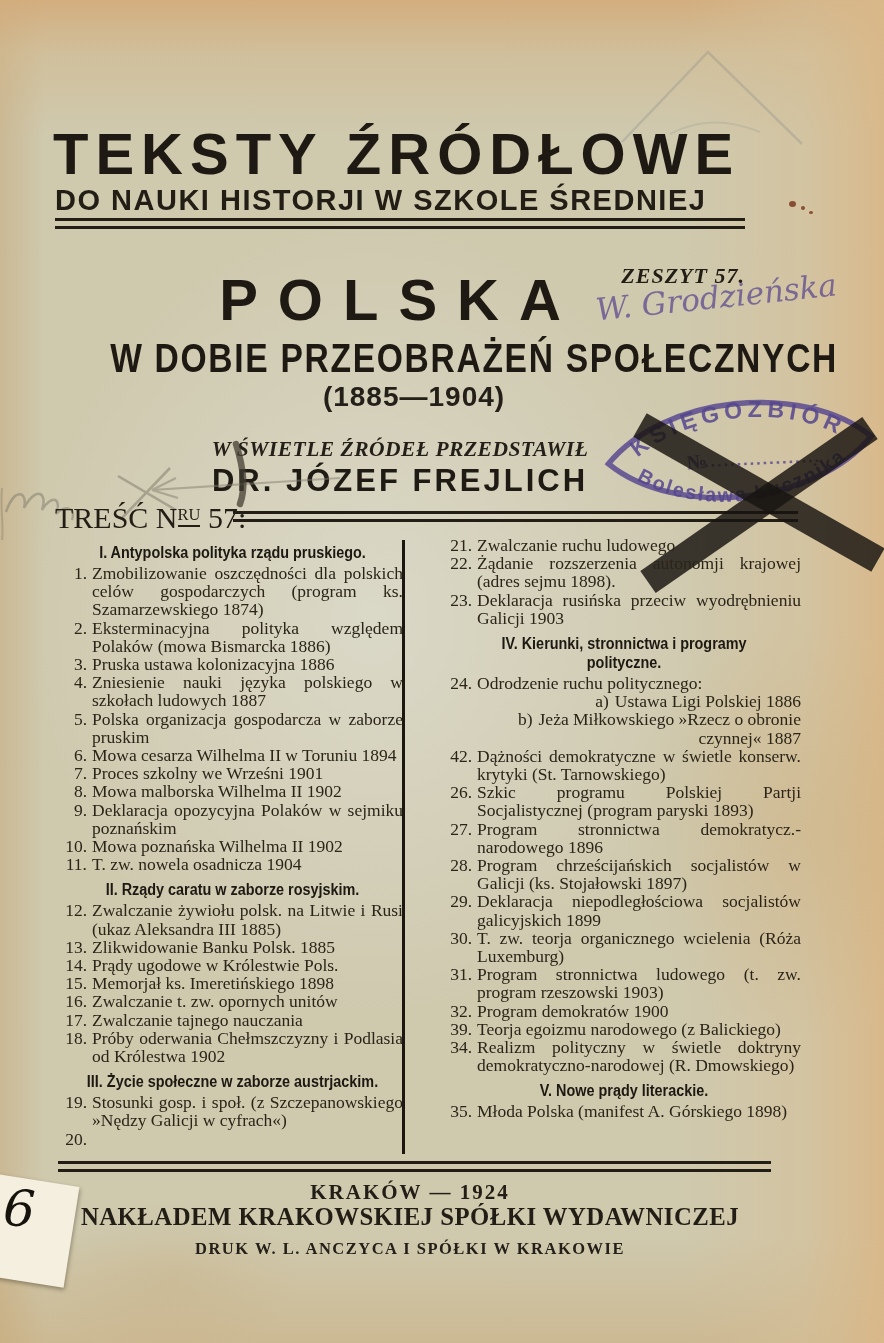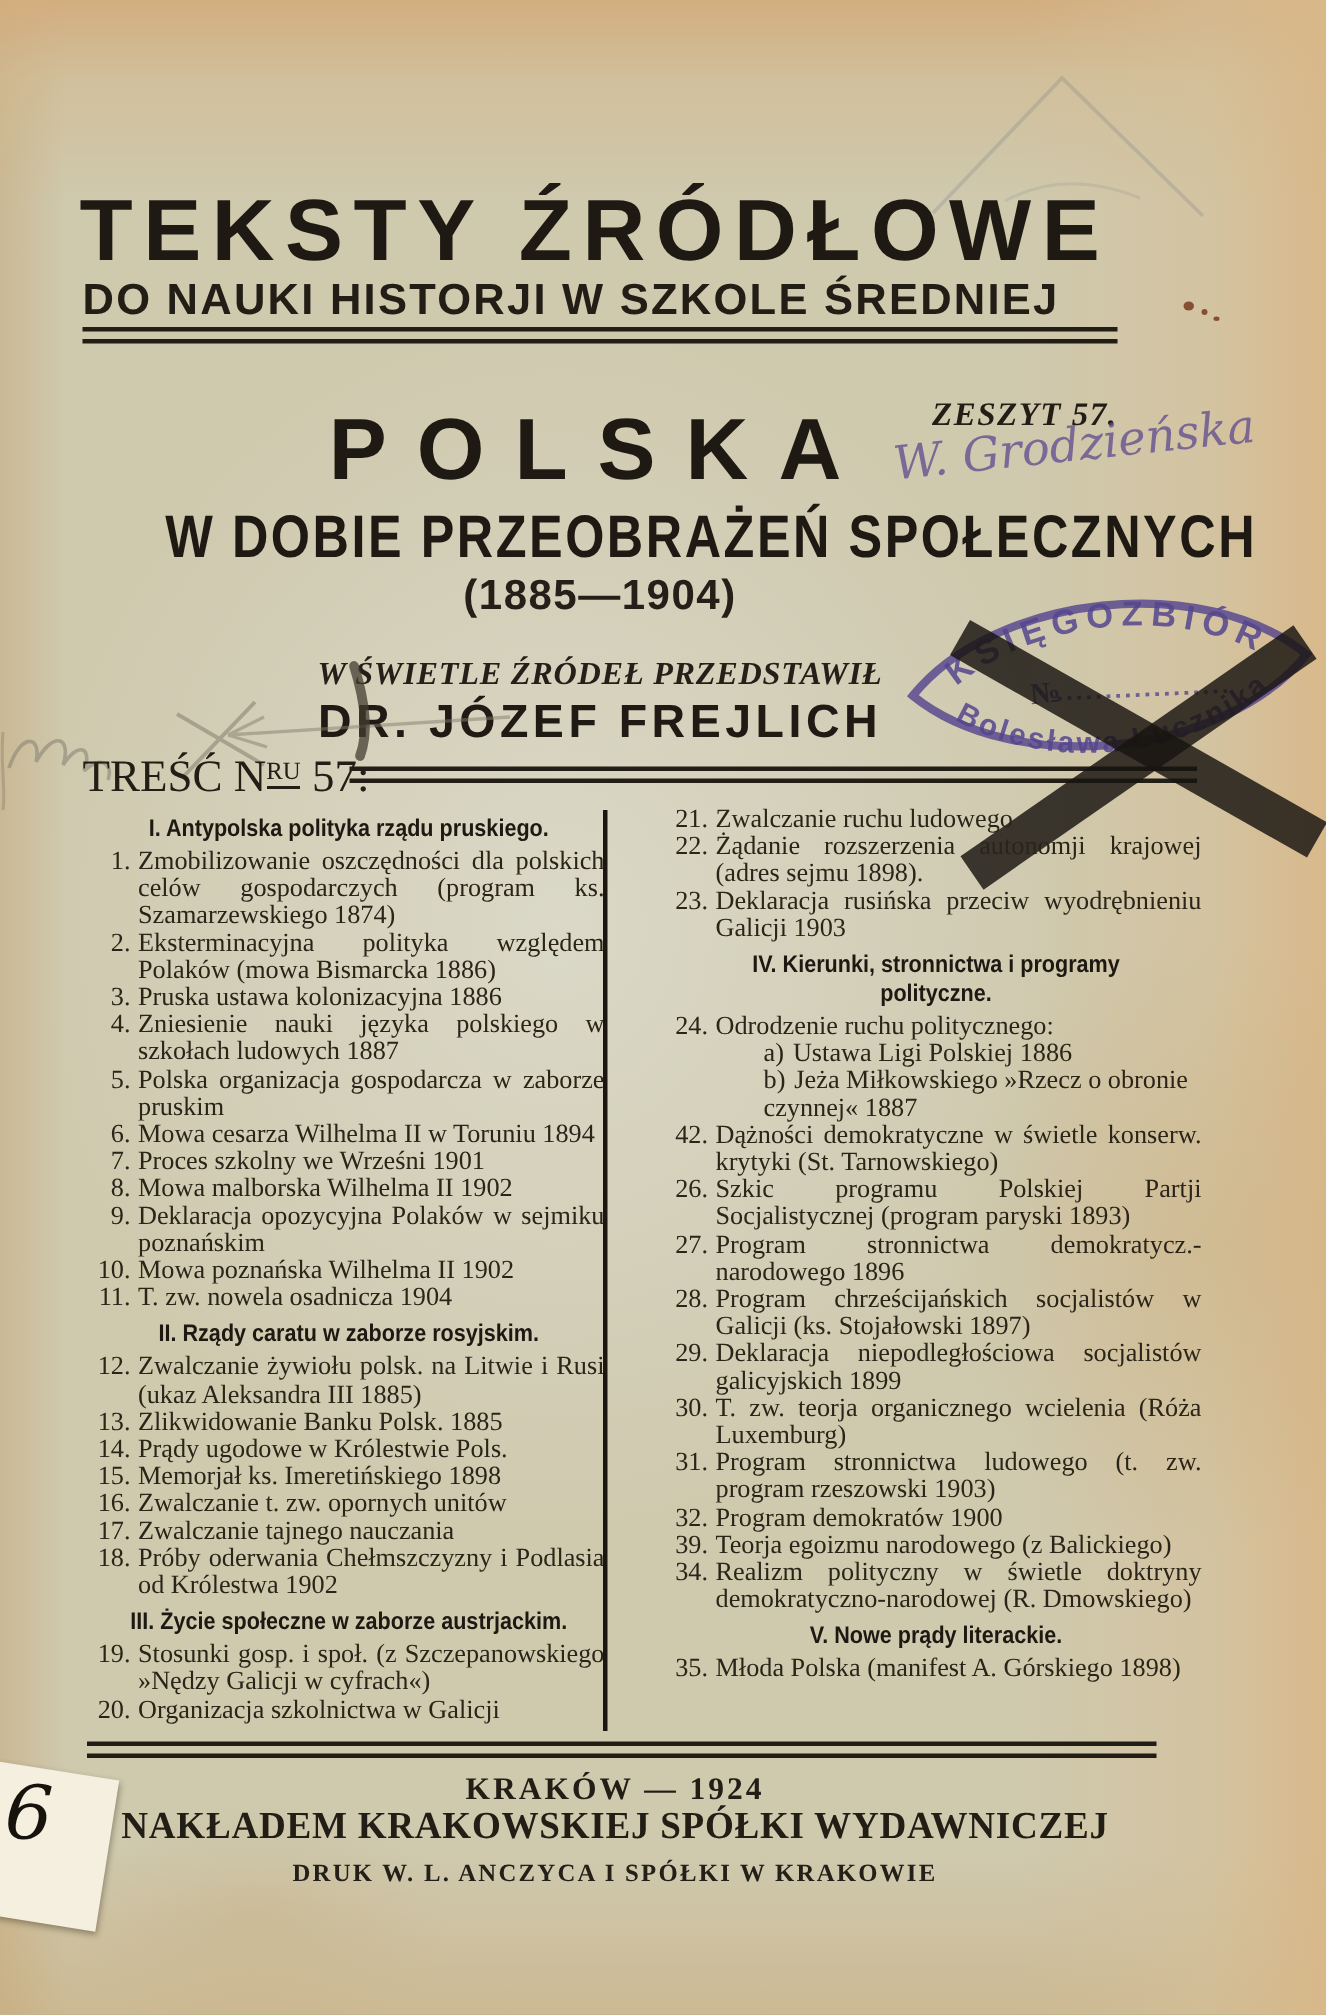--- a/index.html
+++ b/index.html
@@ -25,38 +25,38 @@
   .issue{left:445px;top:234px;width:300px;text-align:right;font-weight:bold;font-style:italic;
     font-size:22px;letter-spacing:1px;color:#221d15;margin-top:29px;}
   .main-title{left:55px;top:266px;width:690px;text-align:center;font-family:"Liberation Sans",sans-serif;
     font-weight:bold;font-size:58px;letter-spacing:20px;color:#1e1a13;}
   .handwriting{left:595px;top:276px;width:300px;font-style:italic;font-size:31px;
     color:rgba(97,78,143,.78);transform:rotate(-6deg);white-space:nowrap;
     font-family:"DejaVu Serif",serif;}
   .title-line2{left:55px;top:336px;width:690px;text-align:center;font-family:"Liberation Sans",sans-serif;
     font-weight:bold;font-size:40px;letter-spacing:2px;transform:scaleX(.84);transform-origin:center;
     white-space:nowrap;color:#1e1a13;}
-  .title-years{left:55px;top:381px;width:690px;text-align:center;font-family:"Liberation Sans",sans-serif;
+  .title-years{left:69px;top:381px;width:690px;text-align:center;font-family:"Liberation Sans",sans-serif;
     font-weight:bold;font-size:28px;letter-spacing:1px;color:#242019;}
   .byline-intro{left:55px;top:437px;width:690px;text-align:center;font-weight:bold;font-style:italic;
     font-size:21.5px;letter-spacing:.5px;color:#242019;}
   .author{left:55px;top:463px;width:690px;text-align:center;font-family:"Liberation Sans",sans-serif;
     font-weight:bold;font-size:31px;letter-spacing:3px;color:#1f1b14;}
   .tresc{left:55px;top:501px;font-size:30px;color:#221d15;white-space:nowrap;}
   .tresc .sup{font-size:.55em;vertical-align:.5em;border-bottom:2.5px solid #221d15;padding-bottom:1px;}
   .rule-tresc{left:233px;top:511px;width:565px;}
   .rule-toc-bottom{left:58px;top:1161px;width:713px;}
 
   .toc-col{top:536px;font-size:17.5px;line-height:18.2px;color:#2b2519;}
   .toc-left{left:62px;width:341px;}
   .toc-right{left:447px;width:354px;}
   .col-divider{left:402px;top:540px;width:2.5px;height:614px;background:#1b160f;}
   .toc-item{position:relative;padding-left:30px;text-align:justify;}
   .toc-item .num{position:absolute;left:0;top:0;width:25px;text-align:right;}
-  .toc-sub{padding-left:62px;text-align:left;}
+  .toc-sub{padding-left:62px;text-align:right;}
   .toc-sub .num{display:inline-block;margin-right:6px;}
   .toc-sec{font-family:"Liberation Sans",sans-serif;font-weight:bold;font-size:16px;
     line-height:19px;text-align:center;margin-top:7px;margin-bottom:2px;color:#1d1912;
     transform:scaleX(.9);transform-origin:center;}
 
   .footer-place{left:60px;top:1180px;width:700px;text-align:center;font-weight:bold;
     font-size:21px;letter-spacing:2px;color:#221d15;}
   .footer-publisher{left:60px;top:1202px;width:700px;text-align:center;font-weight:bold;
     font-size:25.5px;letter-spacing:.5px;color:#221d15;white-space:nowrap;transform:scaleX(.97);}
   .footer-printer{left:60px;top:1239px;width:700px;text-align:center;font-weight:bold;
@@ -146,21 +146,21 @@
       <div class="toc-sec"><span class="txt">II. Rządy caratu w zaborze rosyjskim.</span></div>
       <div class="toc-item"><span class="num">12.</span><span class="txt">Zwalczanie żywiołu polsk. na Litwie i Rusi (ukaz Aleksandra III 1885)</span></div>
       <div class="toc-item"><span class="num">13.</span><span class="txt">Zlikwidowanie Banku Polsk. 1885</span></div>
       <div class="toc-item"><span class="num">14.</span><span class="txt">Prądy ugodowe w Królestwie Pols.</span></div>
       <div class="toc-item"><span class="num">15.</span><span class="txt">Memorjał ks. Imeretińskiego 1898</span></div>
       <div class="toc-item"><span class="num">16.</span><span class="txt">Zwalczanie t. zw. opornych unitów</span></div>
       <div class="toc-item"><span class="num">17.</span><span class="txt">Zwalczanie tajnego nauczania</span></div>
       <div class="toc-item"><span class="num">18.</span><span class="txt">Próby oderwania Chełmszczyzny i Podlasia od Królestwa 1902</span></div>
       <div class="toc-sec"><span class="txt">III. Życie społeczne w zaborze austrjackim.</span></div>
       <div class="toc-item"><span class="num">19.</span><span class="txt">Stosunki gosp. i społ. (z Szczepanowskiego »Nędzy Galicji w cyfrach«)</span></div>
-      <div class="toc-item"><span class="num">20.</span><span class="txt">Organizacja szkolnictwa w Galicji</span></div>
+      <div class="toc-item"><span class="num">20.</span></div>
     </div>
   <div class="abs col-divider"></div>
   <div class="abs toc-col toc-right">
       <div class="toc-item"><span class="num">21.</span><span class="txt">Zwalczanie ruchu ludowego</span></div>
       <div class="toc-item"><span class="num">22.</span><span class="txt">Żądanie rozszerzenia autonomji krajowej (adres sejmu 1898).</span></div>
       <div class="toc-item"><span class="num">23.</span><span class="txt">Deklaracja rusińska przeciw wyodrębnieniu Galicji 1903</span></div>
       <div class="toc-sec"><span class="txt">IV. Kierunki, stronnictwa i programy polityczne.</span></div>
       <div class="toc-item"><span class="num">24.</span><span class="txt">Odrodzenie ruchu politycznego:</span></div>
       <div class="toc-sub"><span class="num">a)</span><span class="txt">Ustawa Ligi Polskiej 1886</span></div>
       <div class="toc-sub"><span class="num">b)</span><span class="txt">Jeża Miłkowskiego »Rzecz o obronie czynnej« 1887</span></div>

